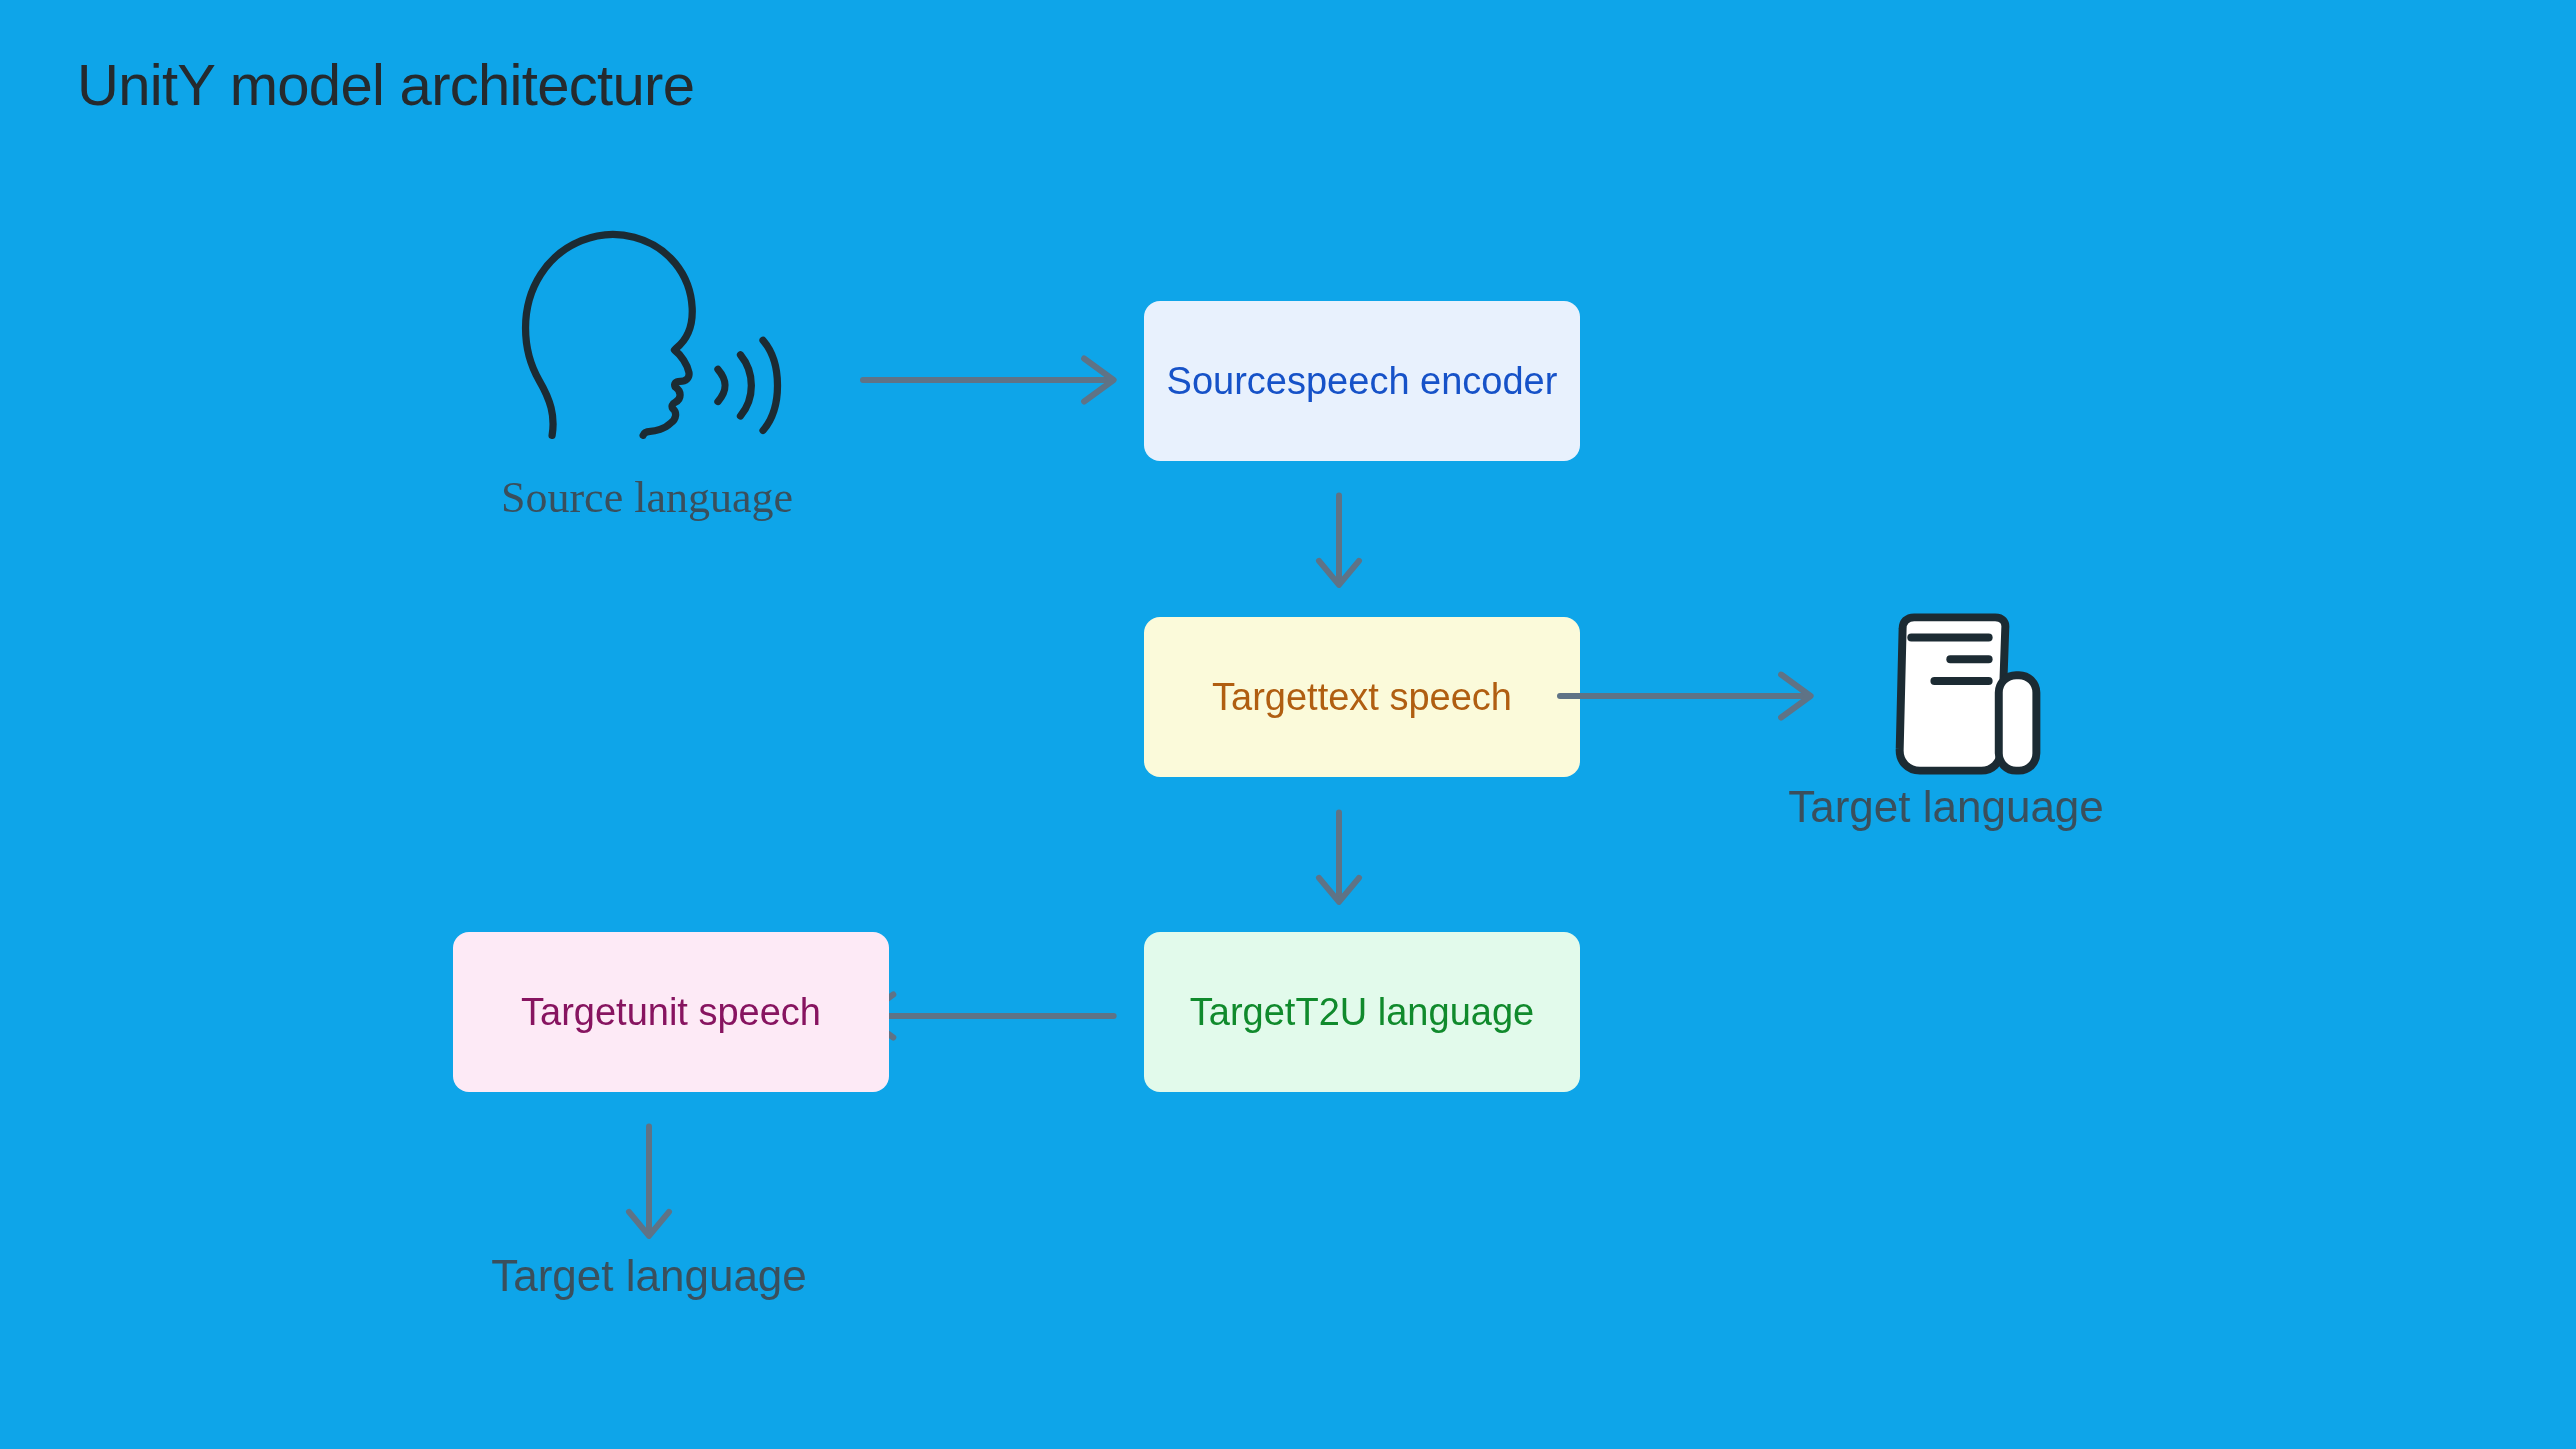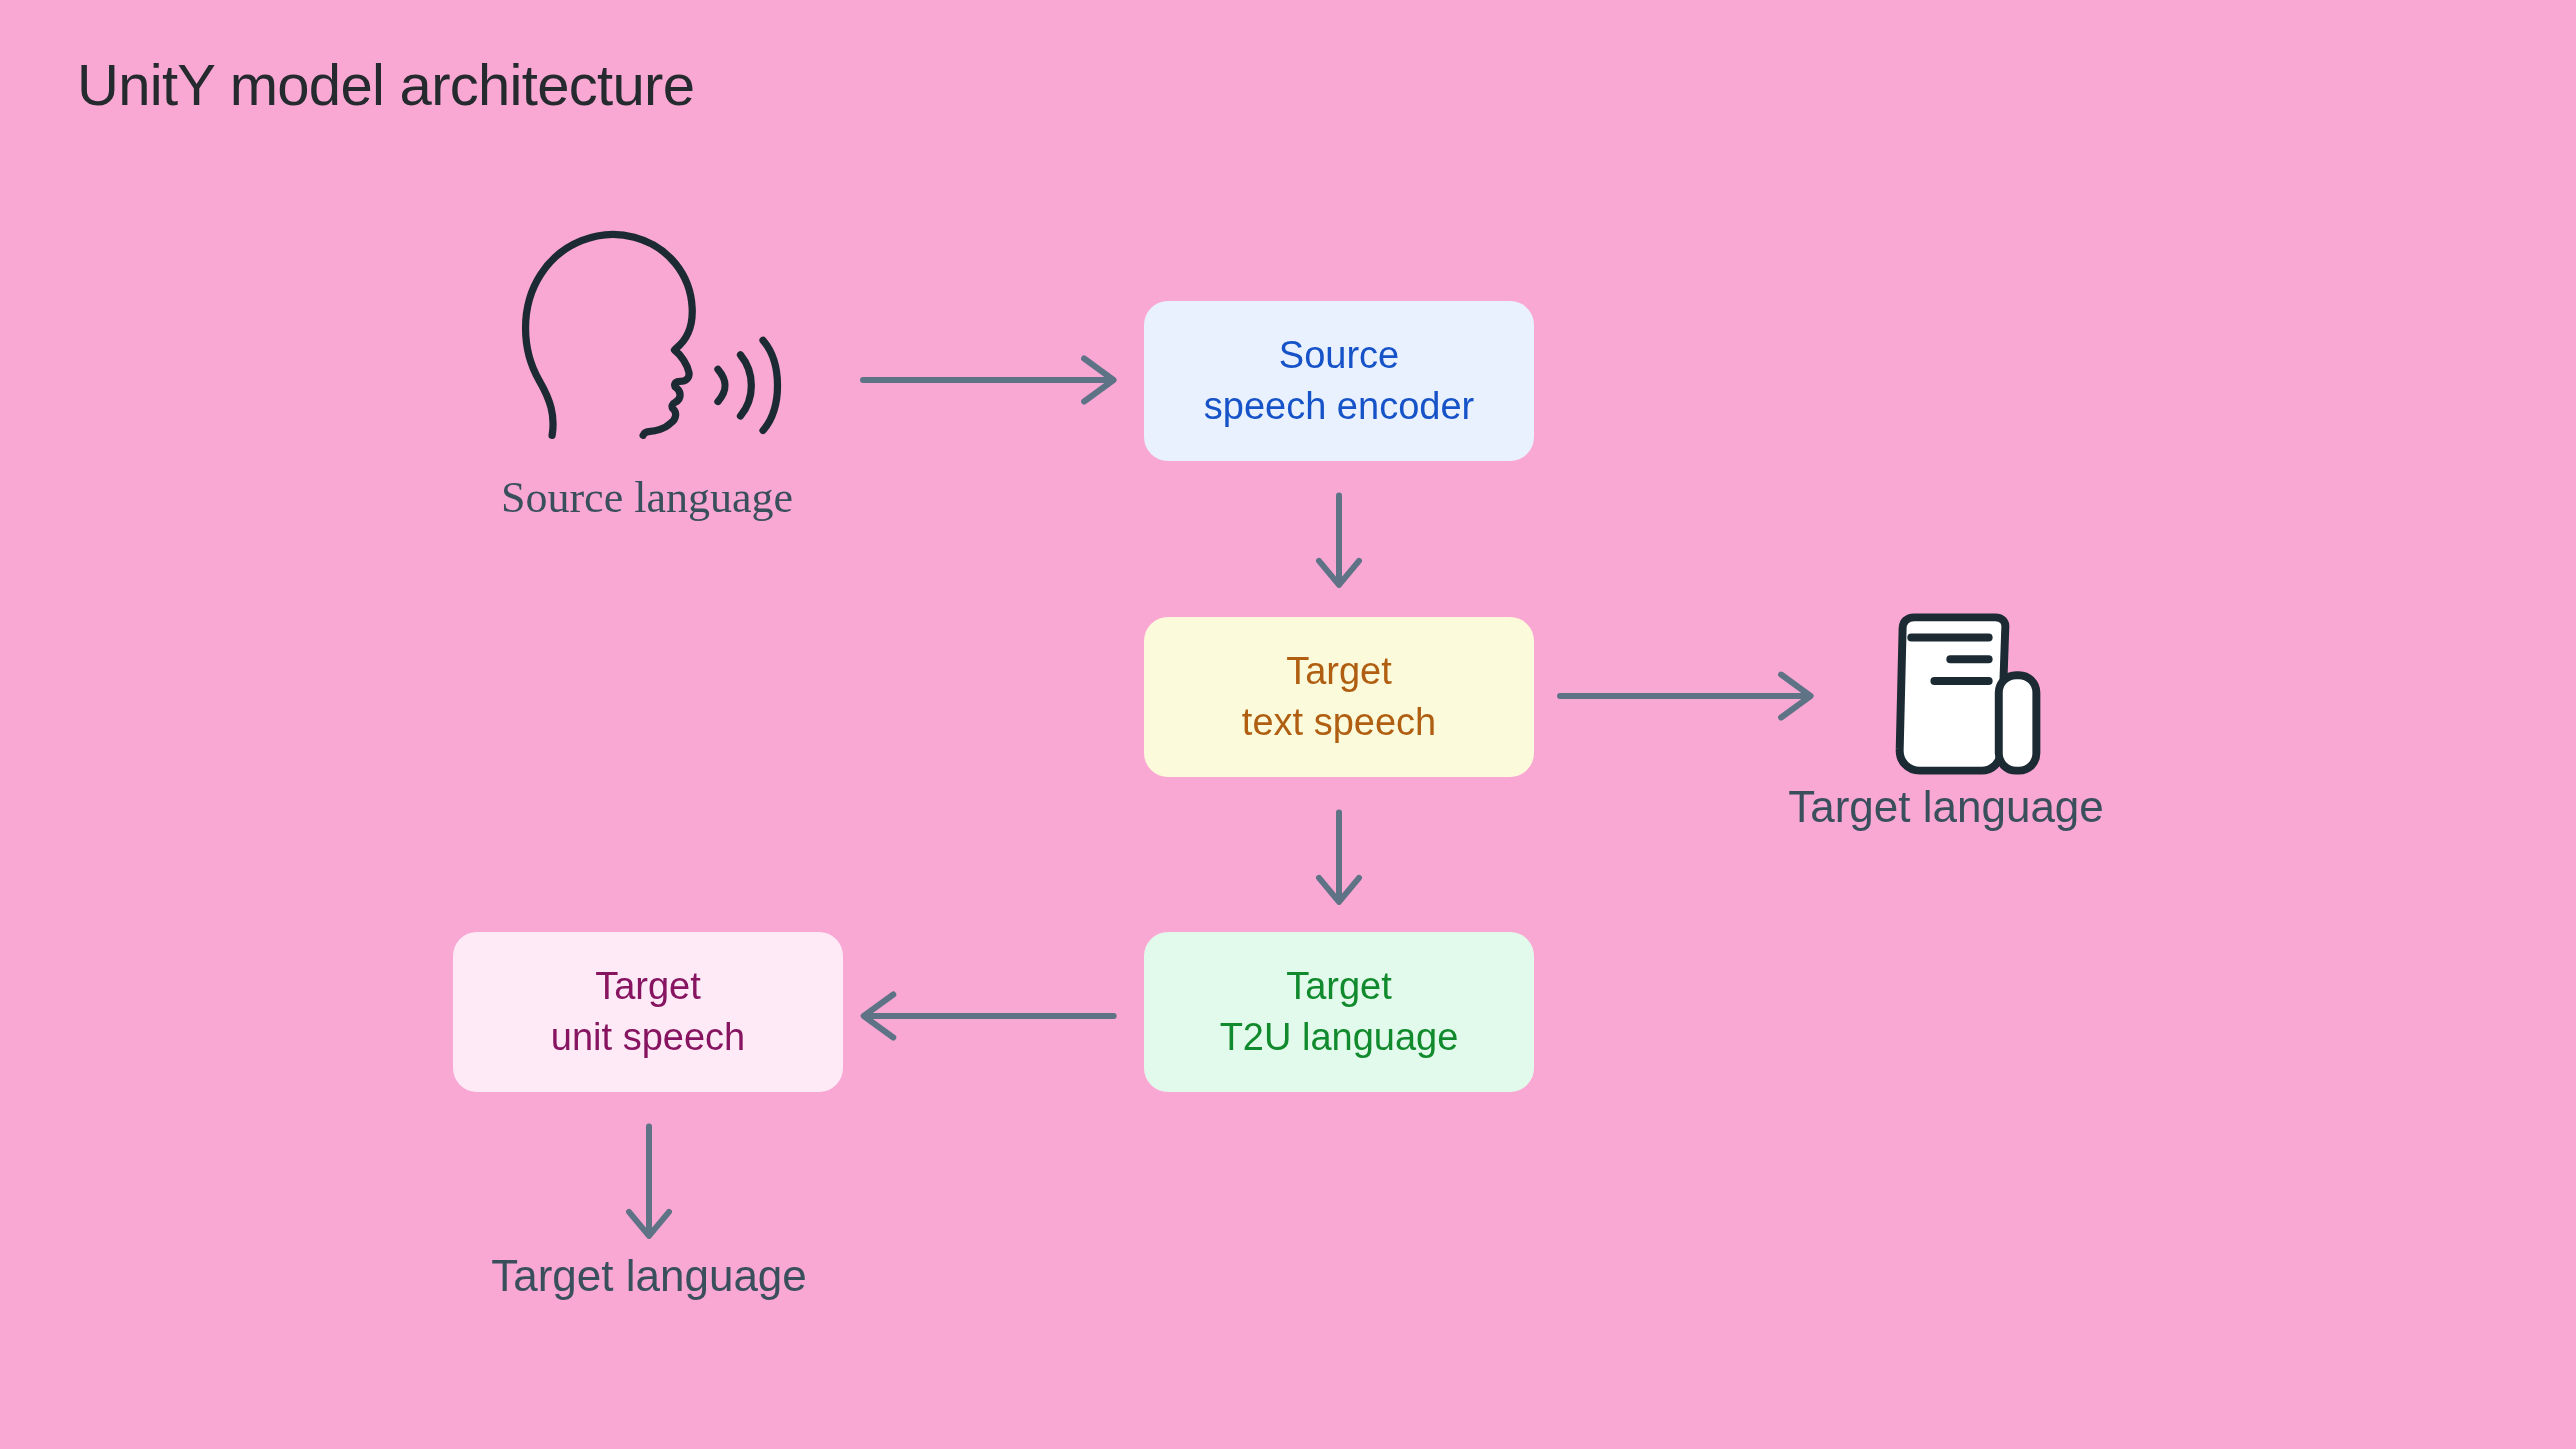--- a/index.html
+++ b/index.html
@@ -1,29 +1,29 @@
 <!DOCTYPE html>
 <html style="font-size:10.7px"><head>
 <meta charset="utf-8">
 <style>
   * { margin: 0; padding: 0; box-sizing: border-box; }
   html, body { width: 2576px; height: 1449px; background: #ffffff; overflow: hidden; }
   body { font-family: "Liberation Sans", "DejaVu Sans", sans-serif; }
-  .canvas { position: relative; width: 2576px; height: 1449px; background: #f9a8d4; }
+  .canvas { position: relative; width: 2576px; height: 1449px; background: #0ea5e9; }
 
   .title {
     position: absolute; left: 77px; top: 51px;
     font-size: 58px; font-weight: 500; letter-spacing: -0.7px;
     white-space: nowrap;
   }
 
   .node {
-    position: absolute; width: 390px; height: 160px;
-    border-radius: 24px;
-    display: flex; flex-direction: column;
+    position: absolute; width: 436px; height: 160px;
+    border-radius: 16px;
+    display: flex; flex-direction: row;
     align-items: center; justify-content: center;
     font-size: 38px; font-weight: 500; line-height: 51px;
     text-align: center; white-space: nowrap;
   }
   .node-speech  { left: 1144px; top: 301px; }
   .node-text    { left: 1144px; top: 617px; }
   .node-t2u     { left: 1144px; top: 932px; }
   .node-unit    { left: 453px;  top: 932px; }
 
   .caption {

